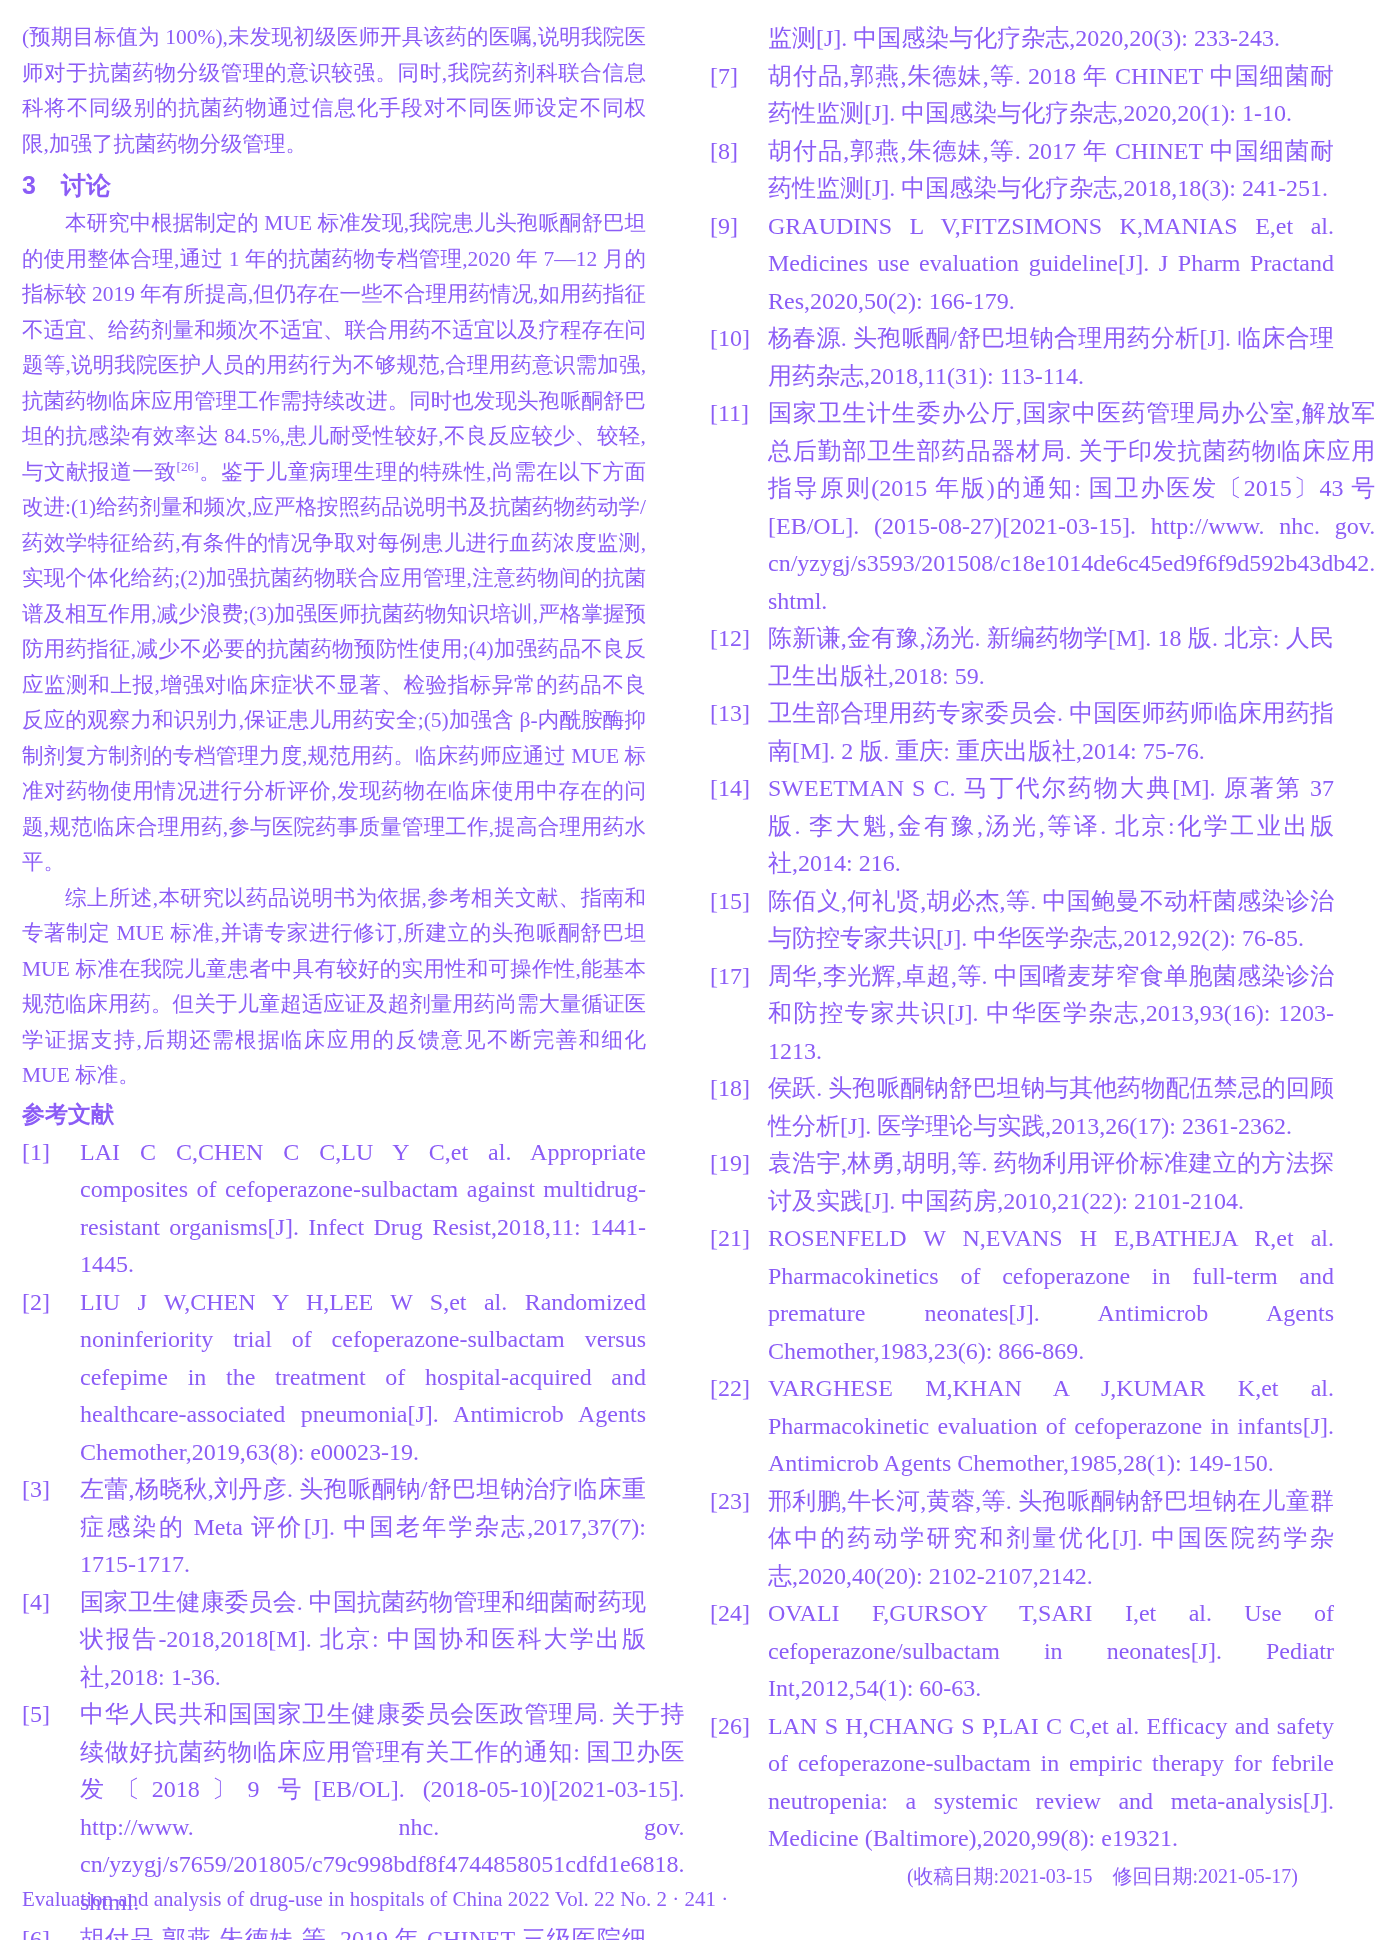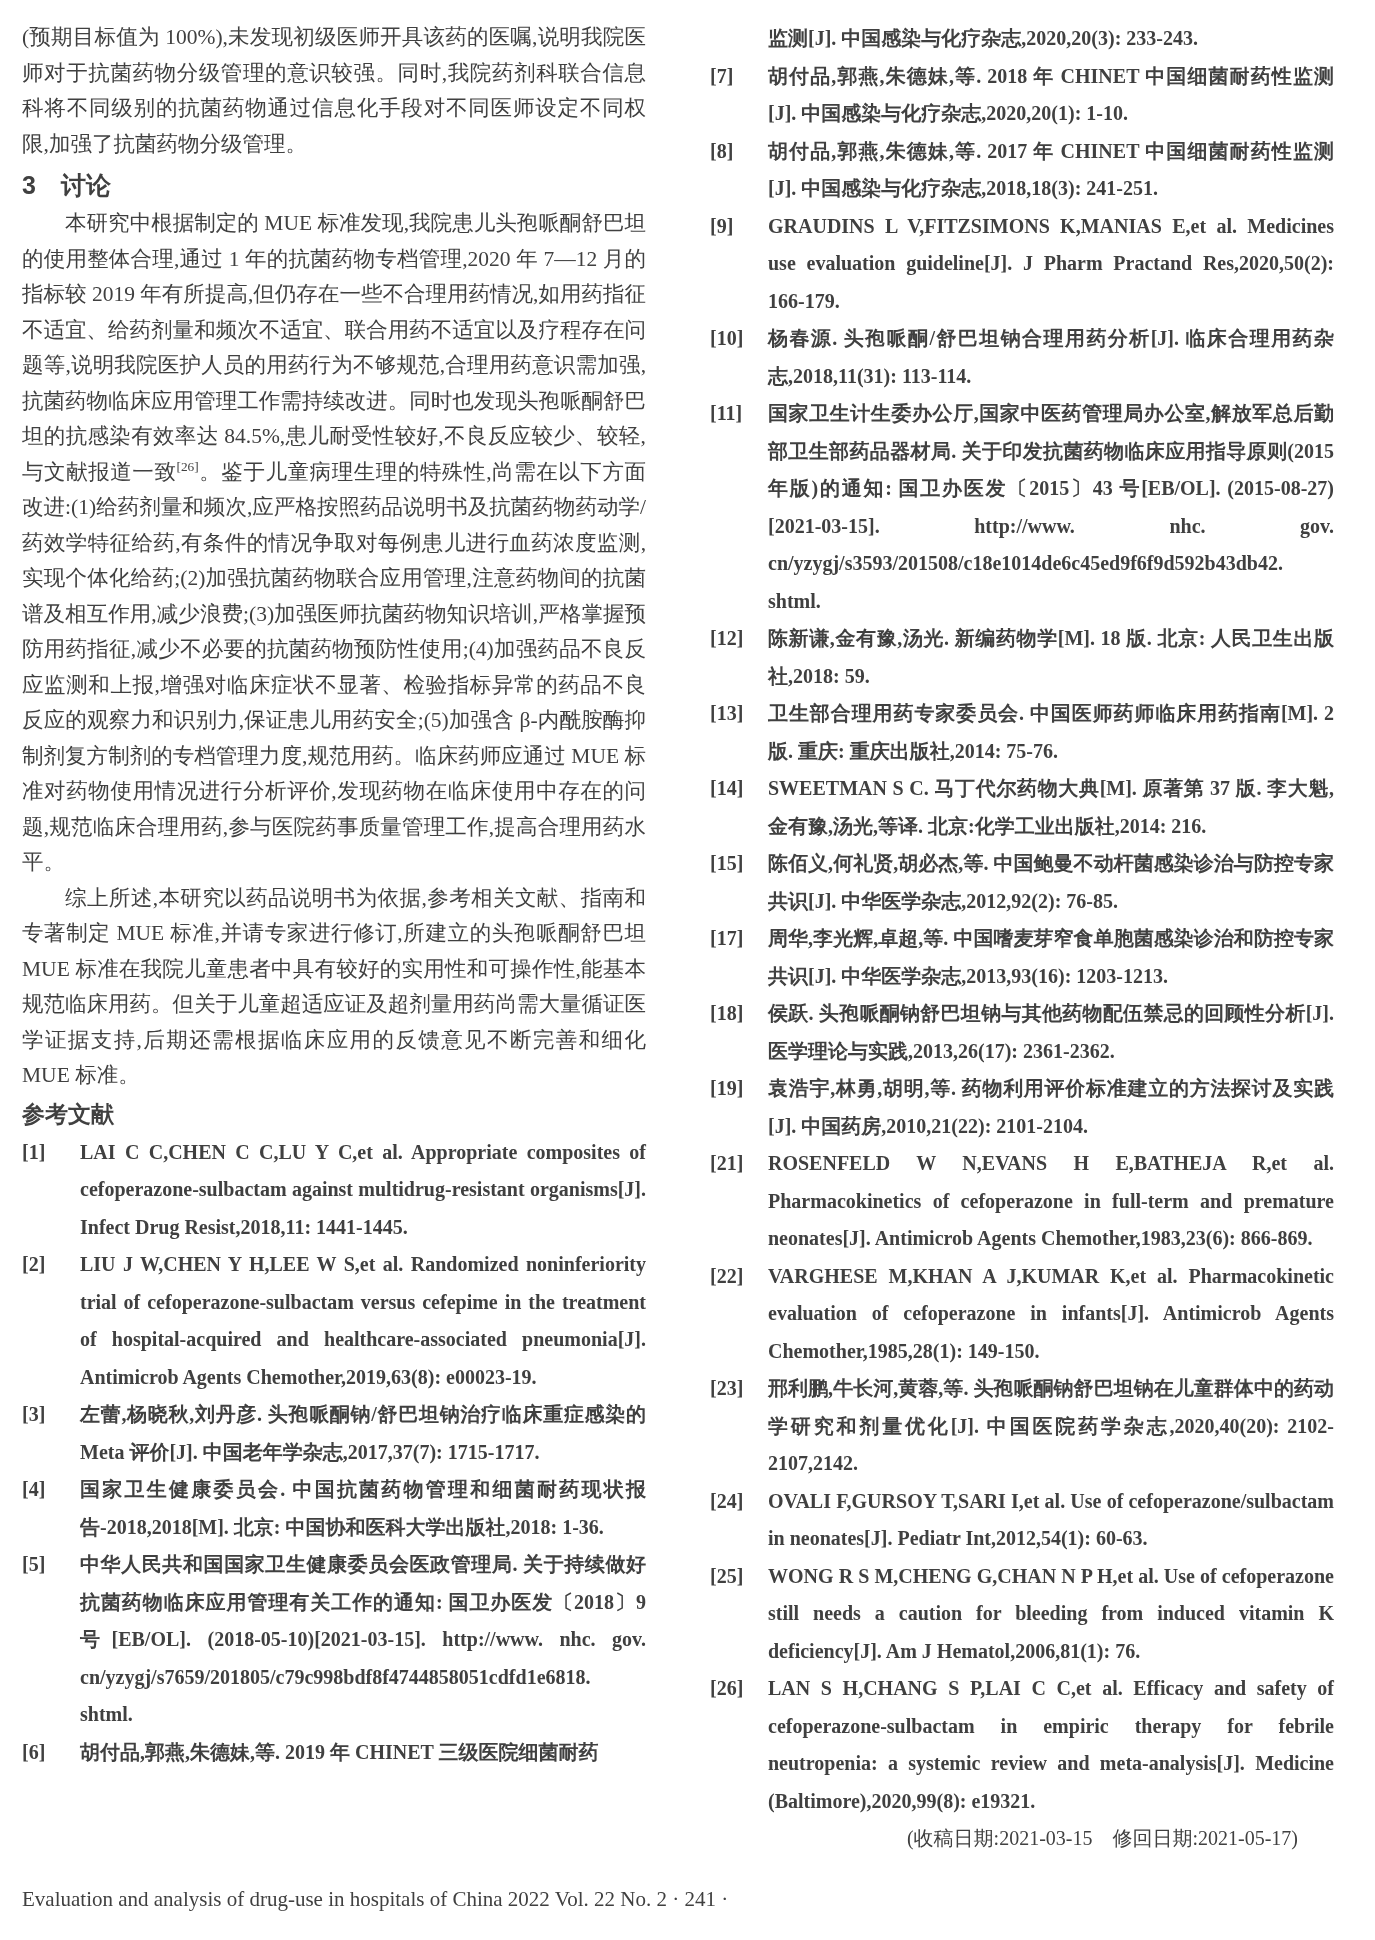--- a/index.html
+++ b/index.html
@@ -5,21 +5,21 @@
   html, body {
     margin: 0;
     padding: 0;
     background: #ffffff;
   }
   .page {
     position: relative;
     width: 1375px;
     height: 1940px;
     background: #ffffff;
-    color: #404040;
+    color: #8b5cf6;
     font-family: "Liberation Serif", "DejaVu Serif", serif;
     overflow: hidden;
   }
   .columns {
     display: flex;
     gap: 64px;
     padding: 20px 22px 0 22px;
     box-sizing: border-box;
   }
   .col {
@@ -48,23 +48,22 @@
   .refs-heading {
     margin: 6px 0 4px 0;
     font-family: Liberation Serif, serif;
     font-weight: bold;
     font-size: 23px;
     line-height: 30px;
   }
   .ref-list { }
   .ref-item {
     display: flex;
-    font-size: 20px;
+    font-size: 24px;
     line-height: 37.5px;
-    font-weight: bold;
   }
   .ref-label {
     flex: 0 0 58px;
     width: 58px;
   }
   .ref-text {
     flex: 1;
     text-align: justify;
   }
   .dates-line {
@@ -218,24 +217,20 @@
           <div class="ref-item">
             <div class="ref-label">[23]</div>
             <div class="ref-text">邢利鹏,牛长河,黄蓉,等. 头孢哌酮钠舒巴坦钠在儿童群体中的药动学研究和剂量优化[J]. 中国医院药学杂志,2020,40(20): 2102-2107,2142.</div>
           </div>
 
           <div class="ref-item">
             <div class="ref-label">[24]</div>
             <div class="ref-text">OVALI F,GURSOY T,SARI I,et al. Use of cefoperazone/sulbactam in neonates[J]. Pediatr Int,2012,54(1): 60-63.</div>
           </div>
 
-          <div class="ref-item">
-            <div class="ref-label">[25]</div>
-            <div class="ref-text">WONG R S M,CHENG G,CHAN N P H,et al. Use of cefoperazone still needs a caution for bleeding from induced vitamin K deficiency[J]. Am J Hematol,2006,81(1): 76.</div>
-          </div>
 
           <div class="ref-item">
             <div class="ref-label">[26]</div>
             <div class="ref-text">LAN S H,CHANG S P,LAI C C,et al. Efficacy and safety of cefoperazone-sulbactam in empiric therapy for febrile neutropenia: a systemic review and meta-analysis[J]. Medicine (Baltimore),2020,99(8): e19321.</div>
           </div>
         </div>
       <div class="dates-line">(收稿日期:2021-03-15　修回日期:2021-05-17)</div>
     </div>
 
   </div>

